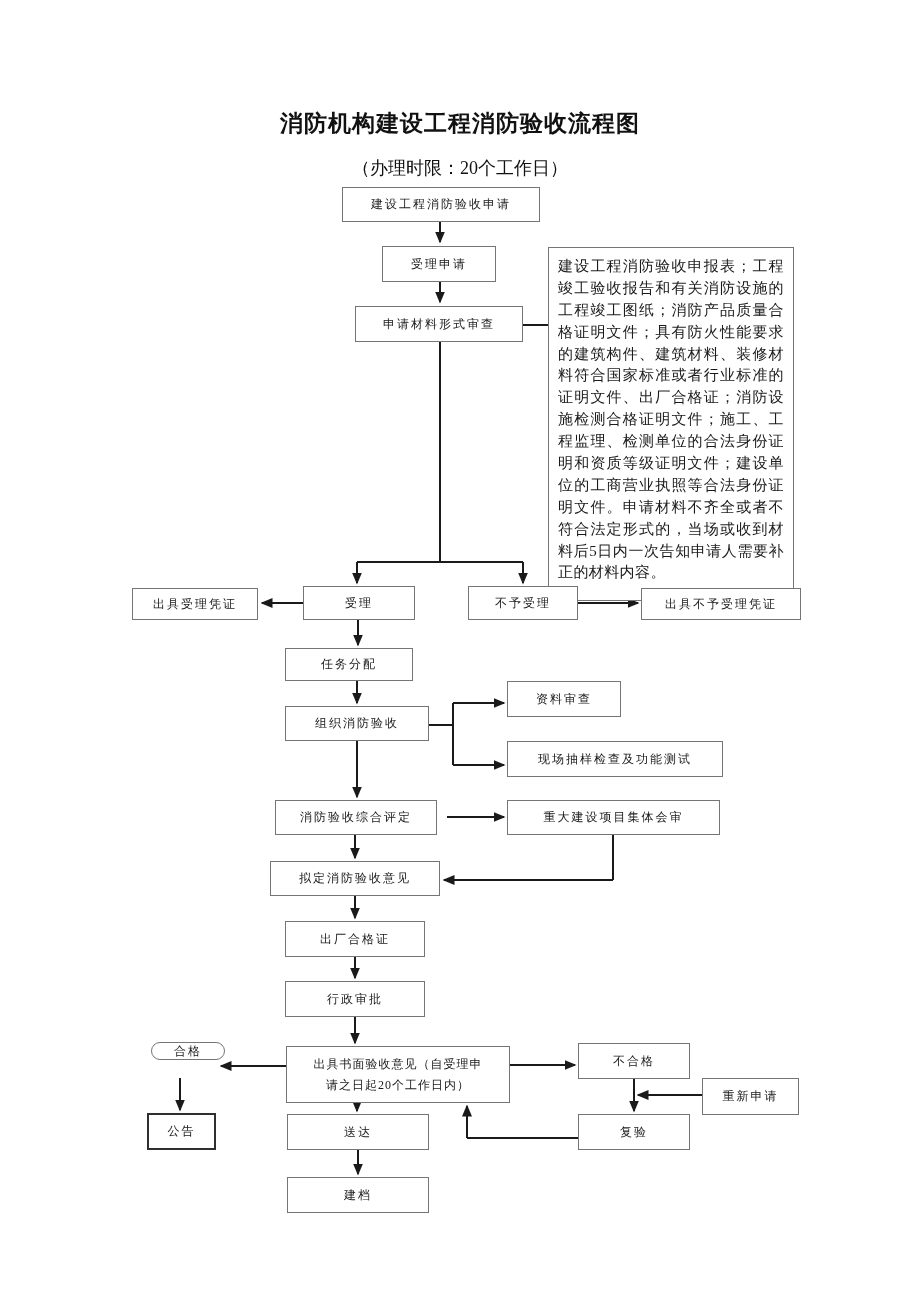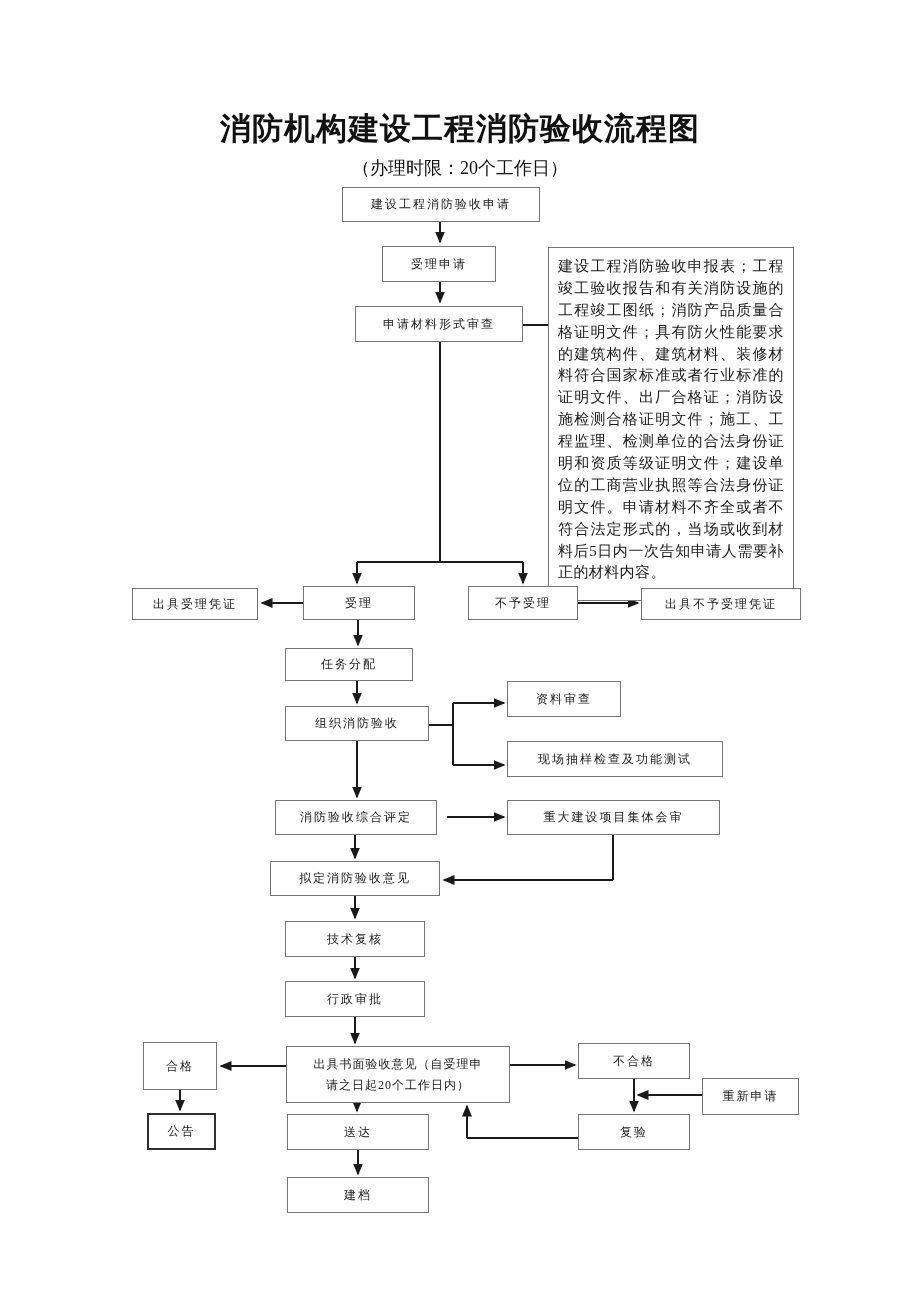--- a/index.html
+++ b/index.html
@@ -14,21 +14,21 @@
     height: 1301px;
     background: #ffffff;
     overflow: hidden;
   }
   .doc-title {
     position: absolute;
     top: 108px;
     left: 0;
     width: 100%;
     text-align: center;
-    font-size: 31px;
+    font-size: 23px;
     font-weight: bold;
     letter-spacing: 1px;
     color: #111;
   }
   .doc-subtitle {
     position: absolute;
     top: 156px;
     left: 0;
     width: 100%;
     text-align: center;
@@ -141,27 +141,27 @@
   <div class="node" style="left:507px; top:681px; width:114px; height:36px;">资料审查</div>
 
   <div class="node" style="left:507px; top:741px; width:216px; height:36px;">现场抽样检查及功能测试</div>
 
   <div class="node" style="left:275px; top:800px; width:162px; height:35px;">消防验收综合评定</div>
 
   <div class="node" style="left:507px; top:800px; width:213px; height:35px;">重大建设项目集体会审</div>
 
   <div class="node" style="left:270px; top:861px; width:170px; height:35px;">拟定消防验收意见</div>
 
-  <div class="node" style="left:285px; top:921px; width:140px; height:36px;">技术复核</div>
+  <div class="node" style="left:285px; top:921px; width:140px; height:36px;">出厂合格证</div>
 
   <div class="node" style="left:285px; top:981px; width:140px; height:36px;">行政审批</div>
 
   <div class="node two-line" style="left:286px; top:1046px; width:224px; height:57px;">出具书面验收意见（自受理申请之日起20个工作日内）</div>
 
-  <div class="node" style="left:143px; top:1042px; width:74px; height:48px;">合格</div>
+  <div class="node" style="left:151px; top:1042px; width:74px; height:18px;border-radius:11px;">合格</div>
 
   <div class="node" style="left:578px; top:1043px; width:112px; height:36px;">不合格</div>
 
   <div class="node" style="left:702px; top:1078px; width:97px; height:37px;">重新申请</div>
 
   <div class="node bold-border" style="left:147px; top:1113px; width:69px; height:37px;">公告</div>
 
   <div class="node" style="left:287px; top:1114px; width:142px; height:36px;">送达</div>
 
   <div class="node" style="left:578px; top:1114px; width:112px; height:36px;">复验</div>

